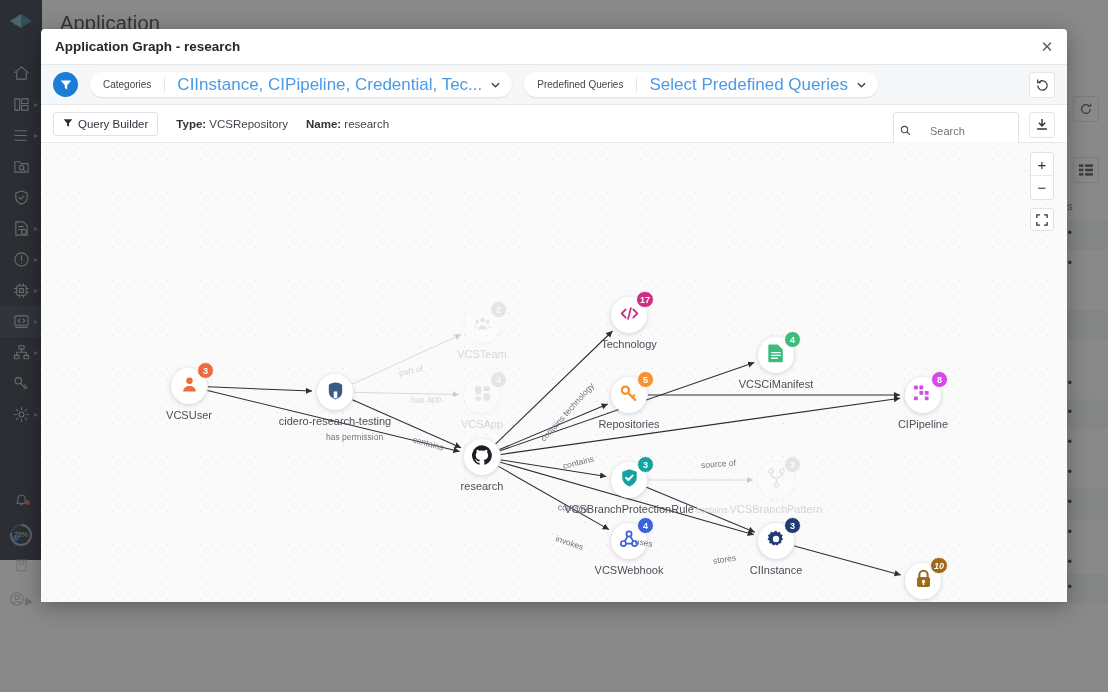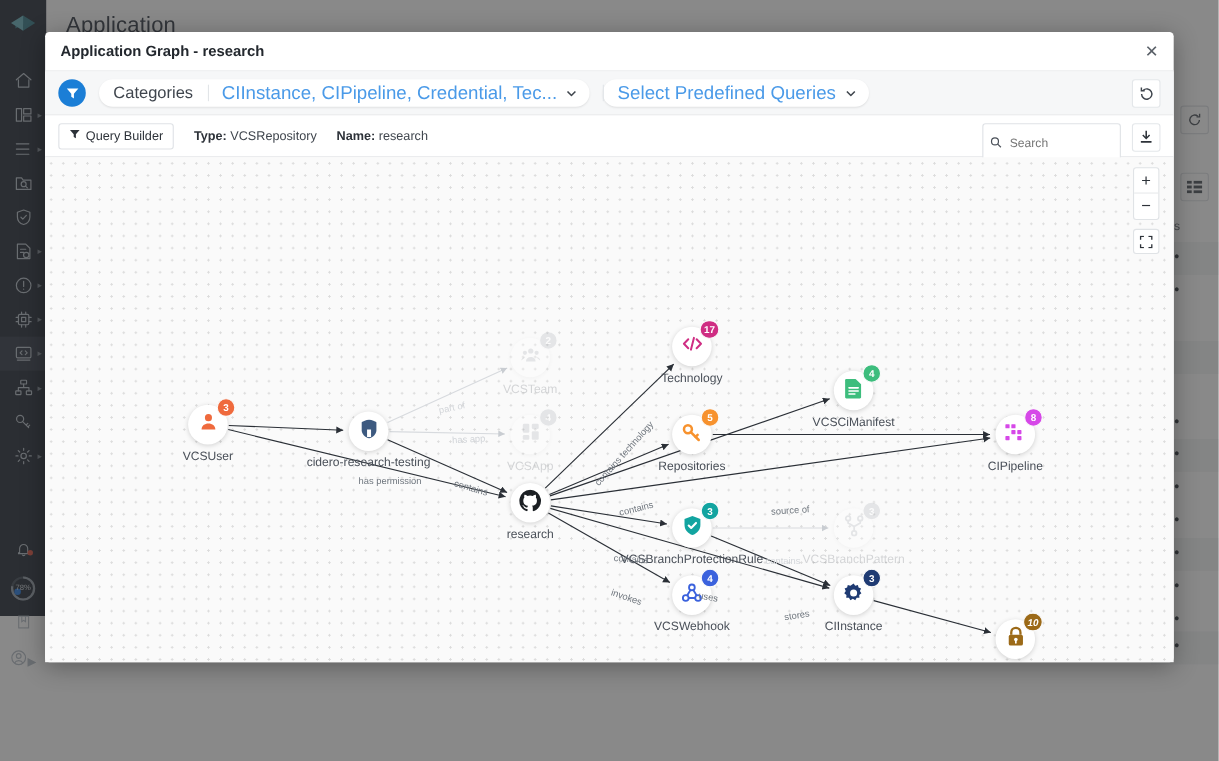--- a/index.html
+++ b/index.html
@@ -80,21 +80,21 @@
   #filter-fab {
     width:25px; height:25px; border-radius:50%; background:#1b7ed6;
     display:flex; align-items:center; justify-content:center; flex:0 0 25px;
   }
   .pill-group {
     height:25px; background:#fff; border-radius:13px;
     display:flex; align-items:center; margin-left:12px;
     box-shadow:0 1px 2px rgba(0,0,0,.10);
   }
   .pill-label {
-    font-size:15px; color:#3f454d; padding:0 13px; height:25px;
+    font-size:10px; color:#3f454d; padding:0 13px; height:25px;
     display:flex; align-items:center; white-space:nowrap;
   }
   .pill-sep { width:1px; height:15px; background:#e2e5e8; }
   .pill-value {
     font-size:17px; color:#4a9ae8; padding:0 9px 0 12px; height:25px;
     display:flex; align-items:center; white-space:nowrap;
   }
   .pill-caret { padding-right:12px; color:#3f454d; font-size:9px; display:flex; align-items:center; }
   #reset-btn {
     position:absolute; right:12px; top:7px; width:26px; height:26px;
@@ -112,21 +112,21 @@
     height:24px; border:1px solid #dfe2e6; border-radius:3px; background:#fff;
     display:flex; align-items:center; padding:0 9px; gap:5px;
     font-size:11.5px; color:#2d3239;
   }
   .qmeta { font-size:11.5px; color:#2d3239; margin-left:18px; white-space:nowrap; }
   .qmeta b { font-weight:bold; }
   .qmeta span.val { color:#3f454d;text-align:center; }
   #search-wrap {
     position:absolute; right:48px; top:7px; width:126px; height:24px;
     border:1px solid #dfe2e6; border-radius:3px; background:#fff;
-    display:flex; align-items:center; padding:18px 6px; gap:5px;
+    display:flex; align-items:center; padding:18px 6px; gap:17px;
   }
   #search-input {
     border:none; outline:none; font-size:11px; color:#6f757c;
     width:100%; background:transparent; font-family:"Liberation Sans", sans-serif;
   }
   #download-btn {
     position:absolute; right:12px; top:7px; width:26px; height:26px;
     background:#fff; border:1px solid #e4e7ea; border-radius:3px;
     display:flex; align-items:center; justify-content:center; color:#2d3239;
   }
@@ -392,20 +392,21 @@
       <div class="pill-sep"></div>
       <div class="pill-value">CIInstance, CIPipeline, Credential, Tec...</div>
       <div class="pill-caret">
         <svg width="9" height="6" viewBox="0 0 10 6" fill="none" stroke="currentColor" stroke-width="1.6">
             <path d="M1 1l4 4 4-4"></path>
           </svg>
       </div>
     </div>
 
     <div class="pill-group">
+      <div class="pill-label">Predefined Queries</div>
       <div class="pill-sep"></div>
       <div class="pill-value">Select Predefined Queries</div>
       <div class="pill-caret">
         <svg width="9" height="6" viewBox="0 0 10 6" fill="none" stroke="currentColor" stroke-width="1.6">
             <path d="M1 1l4 4 4-4"></path>
           </svg>
       </div>
     </div>
 
     <div id="reset-btn">

